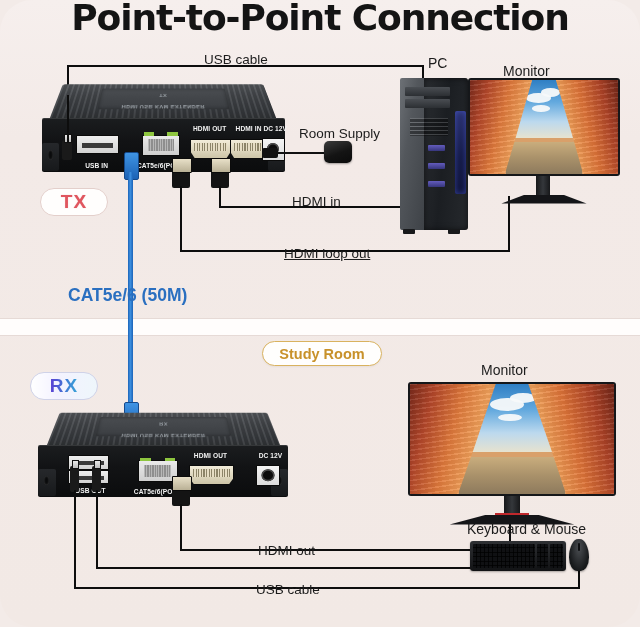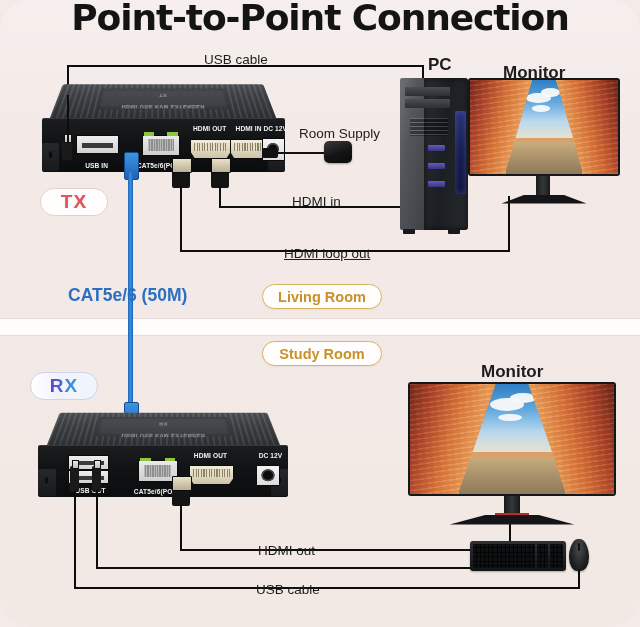--- a/index.html
+++ b/index.html
@@ -19,21 +19,21 @@
     line-height:44px;
   }
 
   
   .divider-band{position:absolute;left:0;width:640px;background:#fffdfc;}
   .divider-line{position:absolute;left:0;width:640px;height:1px;background:#e6dad6;}
 
   
   .lbl{position:absolute;font-size:13.5px;color:#1c1c1c;white-space:nowrap;
        font-family:"Liberation Sans",sans-serif;}
-  .lbl.big{font-size:17px;font-weight:bold;}
+  .lbl.big{font-size:14px;}
 
   
   .pill{position:absolute;border-radius:14px;background:#fffefd;
         display:flex;align-items:center;justify-content:center;
         font-weight:bold;white-space:nowrap;}
   .pill-room{border:1.4px solid #d9b25f;color:#c8912a;font-size:14.5px;
         box-shadow:0 1px 2px rgba(0,0,0,.05);}
   .pill-tx{border:1.4px solid #e3cfcb;color:#e0565f;font-size:19px;letter-spacing:1px;
         text-shadow:0 0 1px rgba(200,60,70,.4);}
   .pill-rx{border:1.4px solid #cfd2e8;font-size:19px;letter-spacing:1px;
@@ -314,23 +314,20 @@
           </div>
       </div>
     </div>
   </div>
   <div class="mon" style="left:468px;top:176px;width:152px;height:30px;">
     <div class="neck" style="left:45%;top:0;width:9%;height:68%;"></div>
     <div class="base" style="left:22%;top:62%;width:56%;height:9px;
                 clip-path:polygon(0 100%,28% 0,72% 0,100% 100%);"></div>
   </div>
 
-  <div class="pill pill-room" style="left:262px;top:284px;width:118px;height:23px;">
-    <span>Living Room</span>
-  </div>
 
   <div class="pill pill-room" style="left:262px;top:341px;width:118px;height:23px;">
     <span>Study Room</span>
   </div>
 
   <div class="lbl big" style="left:481px;top:362px;">Monitor</div>
 
   <div class="pill pill-rx" style="left:30px;top:372px;width:66px;height:26px;">
     <span>RX</span>
   </div>
@@ -414,20 +411,21 @@
       </div>
     </div>
   </div>
   <div class="mon" style="left:408px;top:496px;width:208px;height:32px;">
     <div class="neck" style="left:46%;top:0;width:8%;height:62%;"></div>
     <div class="redline" style="left:42%;top:52%;width:16%;height:2.5px;"></div>
     <div class="base" style="left:20%;top:58%;width:60%;height:10px;
                 clip-path:polygon(0 100%,30% 0,70% 0,100% 100%);"></div>
   </div>
 
+  <div class="lbl big" style="left:467px;top:521px;">Keyboard &amp; Mouse</div>
 
   <div class="kb" style="left:470px;top:541px;width:96px;height:30px;">
     <div class="bank" style="left:3px;top:3px;width:62px;height:24px;"></div>
     <div class="bank" style="left:67px;top:3px;width:11px;height:24px;"></div>
     <div class="bank" style="left:80px;top:3px;width:13px;height:24px;"></div>
   </div>
 
   <div class="mouse" style="left:569px;top:539px;width:20px;height:32px;"></div>
 
 </div>

